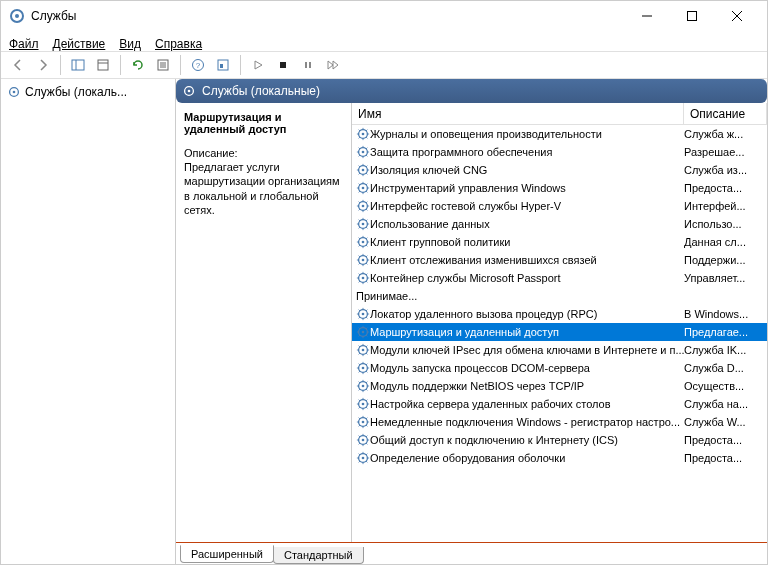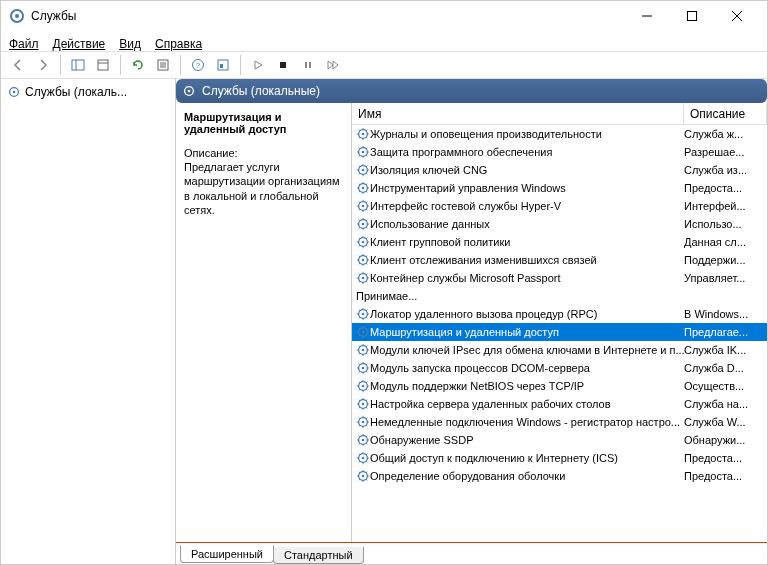--- a/index.html
+++ b/index.html
@@ -371,31 +371,20 @@
               </div>
               <div class="rdesc">Служба W...</div>
             </div>
             <div class="row">
               <div class="rname">
                 <svg class="gear-icon" viewBox="0 0 16 16">
                   <circle cx="8" cy="8" r="5" fill="none" stroke="#4a7cb0" stroke-width="1.5"></circle>
                   <circle cx="8" cy="8" r="1.5" fill="#4a7cb0"></circle>
                   <path d="M8 1 L8 3 M8 13 L8 15 M1 8 L3 8 M13 8 L15 8 M3 3 L4.5 4.5 M11.5 11.5 L13 13 M13 3 L11.5 4.5 M4.5 11.5 L3 13" stroke="#4a7cb0" stroke-width="1"></path>
                 </svg>
-                <span>Обнаружение SSDP</span>
-              </div>
-              <div class="rdesc">Обнаружи...</div>
-            </div>
-            <div class="row">
-              <div class="rname">
-                <svg class="gear-icon" viewBox="0 0 16 16">
-                  <circle cx="8" cy="8" r="5" fill="none" stroke="#4a7cb0" stroke-width="1.5"></circle>
-                  <circle cx="8" cy="8" r="1.5" fill="#4a7cb0"></circle>
-                  <path d="M8 1 L8 3 M8 13 L8 15 M1 8 L3 8 M13 8 L15 8 M3 3 L4.5 4.5 M11.5 11.5 L13 13 M13 3 L11.5 4.5 M4.5 11.5 L3 13" stroke="#4a7cb0" stroke-width="1"></path>
-                </svg>
                 <span>Общий доступ к подключению к Интернету (ICS)</span>
               </div>
               <div class="rdesc">Предоста...</div>
             </div>
             <div class="row">
               <div class="rname">
                 <svg class="gear-icon" viewBox="0 0 16 16">
                   <circle cx="8" cy="8" r="5" fill="none" stroke="#4a7cb0" stroke-width="1.5"></circle>
                   <circle cx="8" cy="8" r="1.5" fill="#4a7cb0"></circle>
                   <path d="M8 1 L8 3 M8 13 L8 15 M1 8 L3 8 M13 8 L15 8 M3 3 L4.5 4.5 M11.5 11.5 L13 13 M13 3 L11.5 4.5 M4.5 11.5 L3 13" stroke="#4a7cb0" stroke-width="1"></path>

